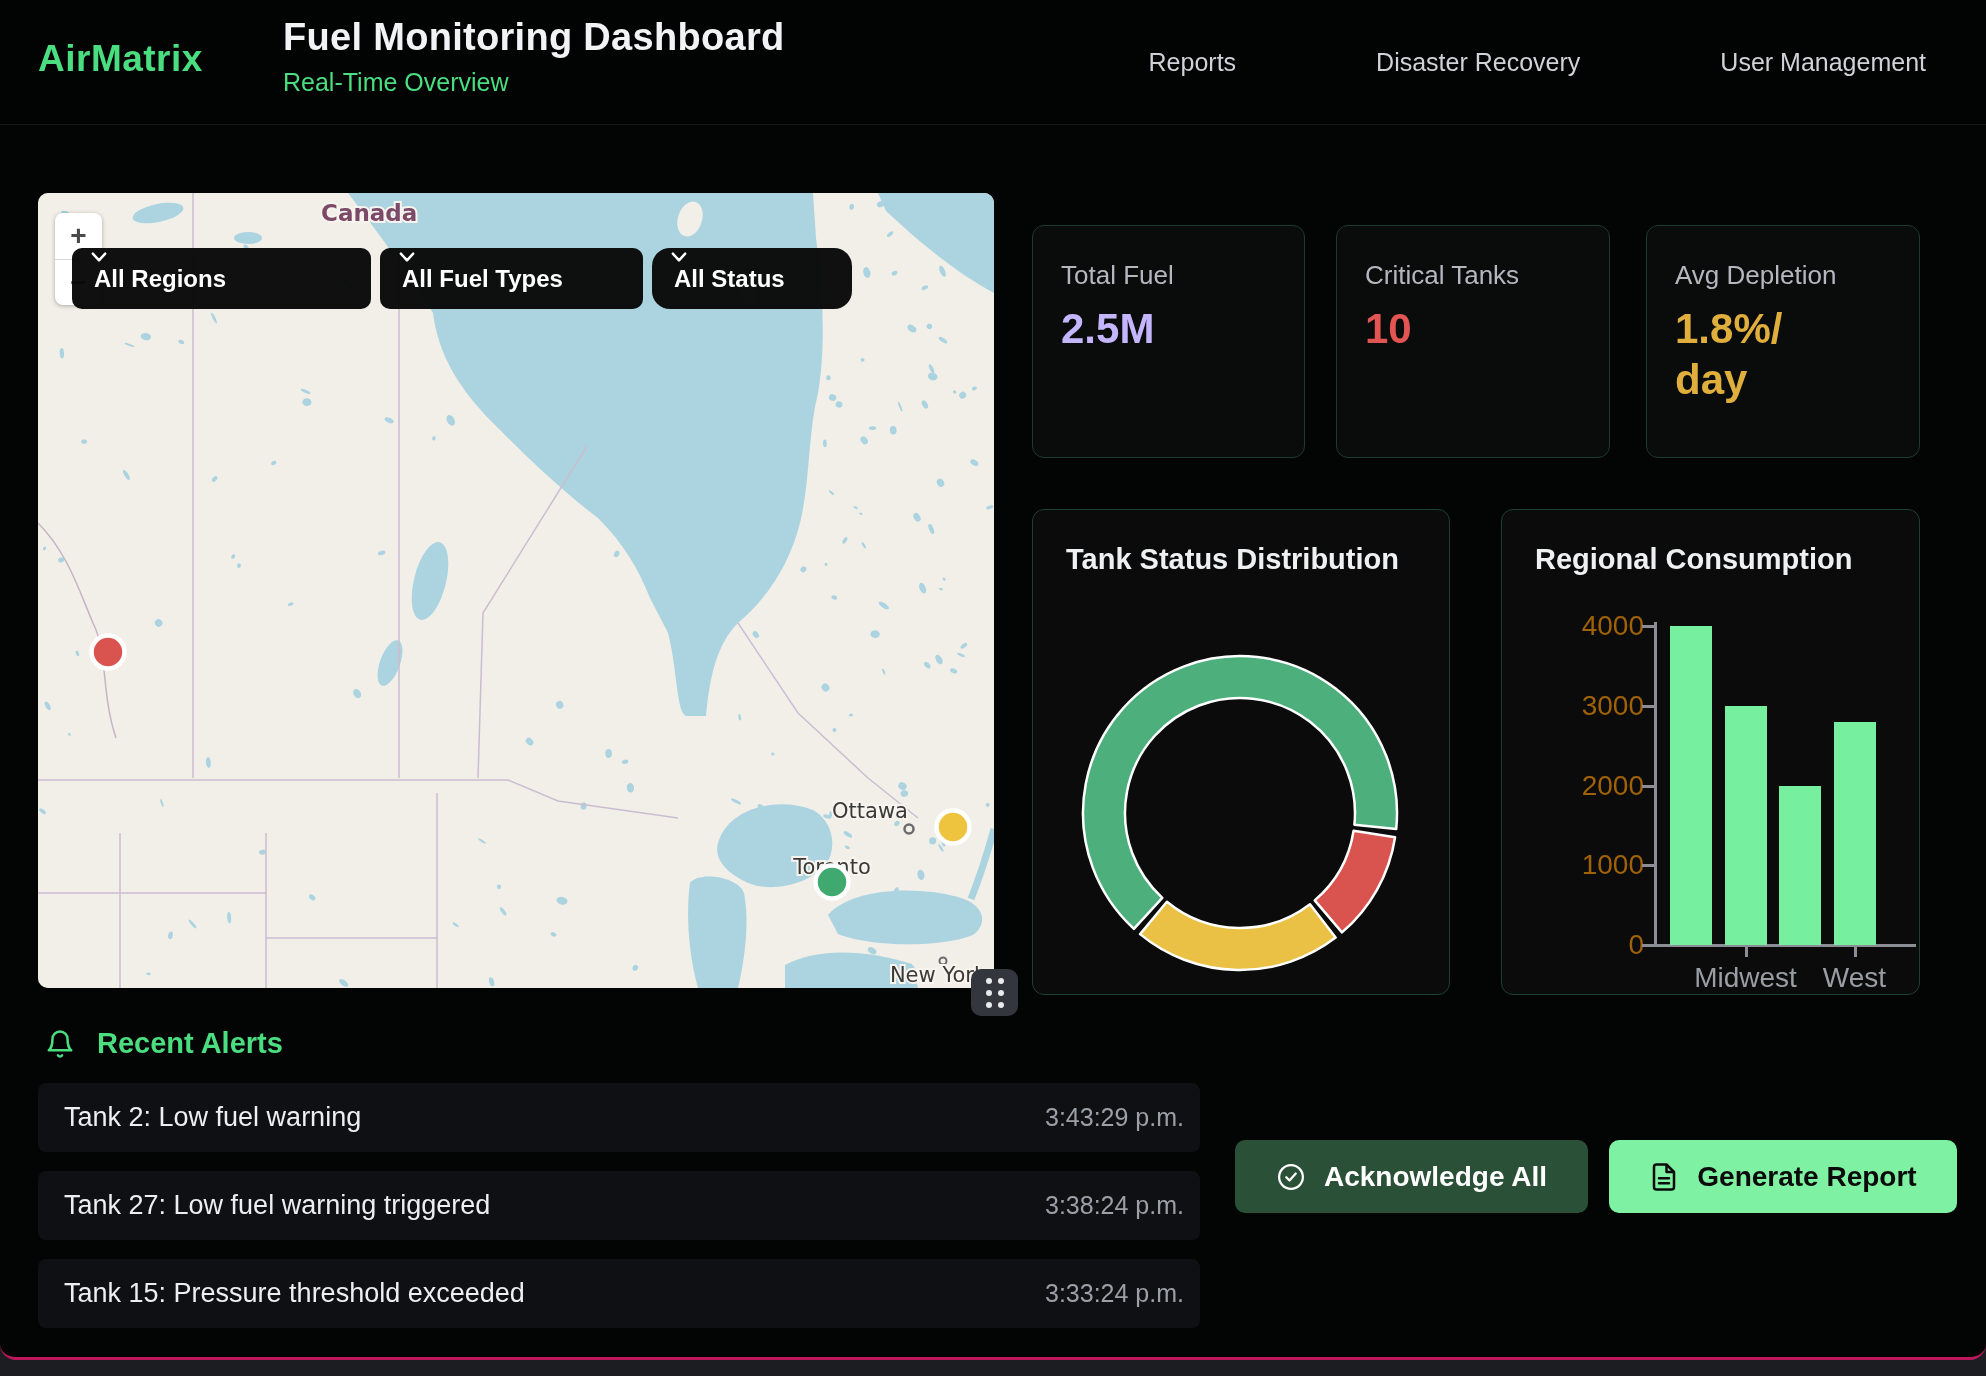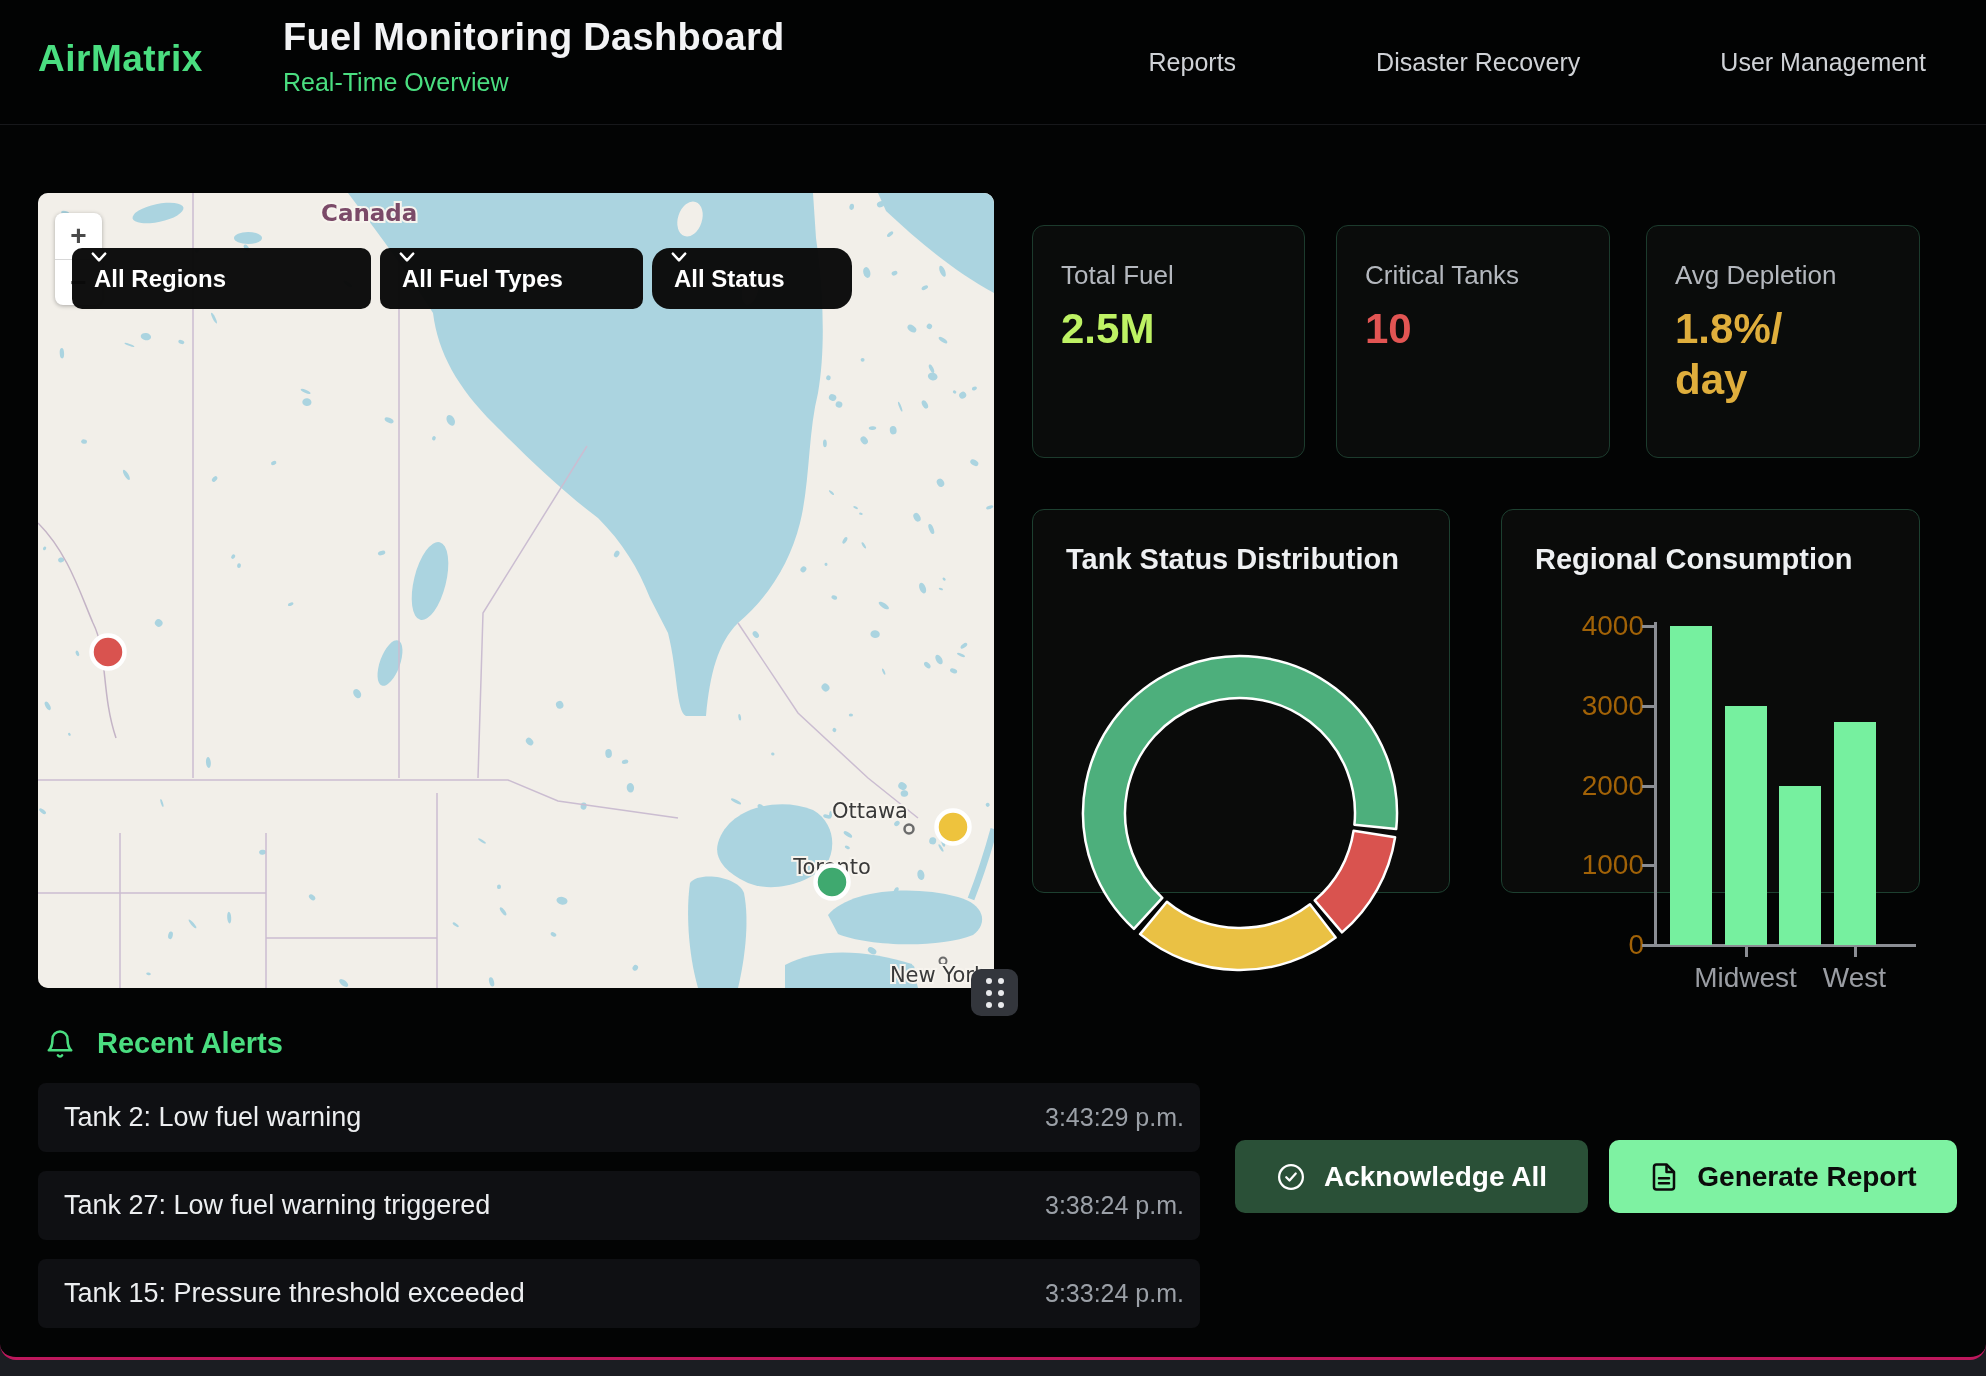--- a/index.html
+++ b/index.html
@@ -35,24 +35,24 @@
   .grip { position:absolute; left:971px; top:969px; width:47px; height:47px; background:#33363c;
           border-radius:10px; display:grid; grid-template-columns:repeat(2,6px); grid-template-rows:repeat(3,6px);
           gap:6px; place-content:center; }
   .grip i { width:6px; height:6px; border-radius:50%; background:#e9eaec; }
 
   
   .stat-card { position:absolute; top:225px; width:273px; height:233px; background:#0a0c0b;
                border:1px solid #1c3b2d; border-radius:12px; padding:34px 28px; }
   .stat-label { font-size:26px; color:#b4b8be; font-weight:500; }
   .stat-value { font-size:42px; font-weight:700; line-height:1.22; margin-top:12px; }
-  .c-green { color:#bef264; } .c-red { color:#e25553; } .c-amber { color:#dfae3c; }
-
-  
-  .chart-card { position:absolute; top:509px; height:384px; background:#0a0b0a;
+  .c-green { color:#c4b5fd; } .c-red { color:#e25553; } .c-amber { color:#dfae3c; }
+
+  
+  .chart-card { position:absolute; top:509px; height:486px; background:#0a0b0a;
                 border:1px solid #1d4030; border-radius:12px; }
   .chart-title { position:absolute; left:33px; top:33px; font-size:29px; font-weight:700; color:#eef0f2; }
   #donut-svg { position:absolute; left:0; top:0; pointer-events:none; }
   .y-axis { position:absolute; left:152px; top:112px; width:3px; height:325px; background:#8b8e94; }
   .x-axis { position:absolute; left:152px; top:434px; width:262px; height:3px; background:#8b8e94; }
   #bar-plot { position:absolute; left:154px; top:116px; width:262px; height:319px; }
   .bar { position:absolute; bottom:0; width:42px; }
   .ytick-label { position:absolute; left:48px; width:94px; text-align:right; font-size:28px; color:#a16207; }
   .ytick-dash { position:absolute; left:140px; width:12px; height:3px; background:#8b8e94; }
   .xtick-dash { position:absolute; top:437px; width:3px; height:10px; background:#8b8e94; }

